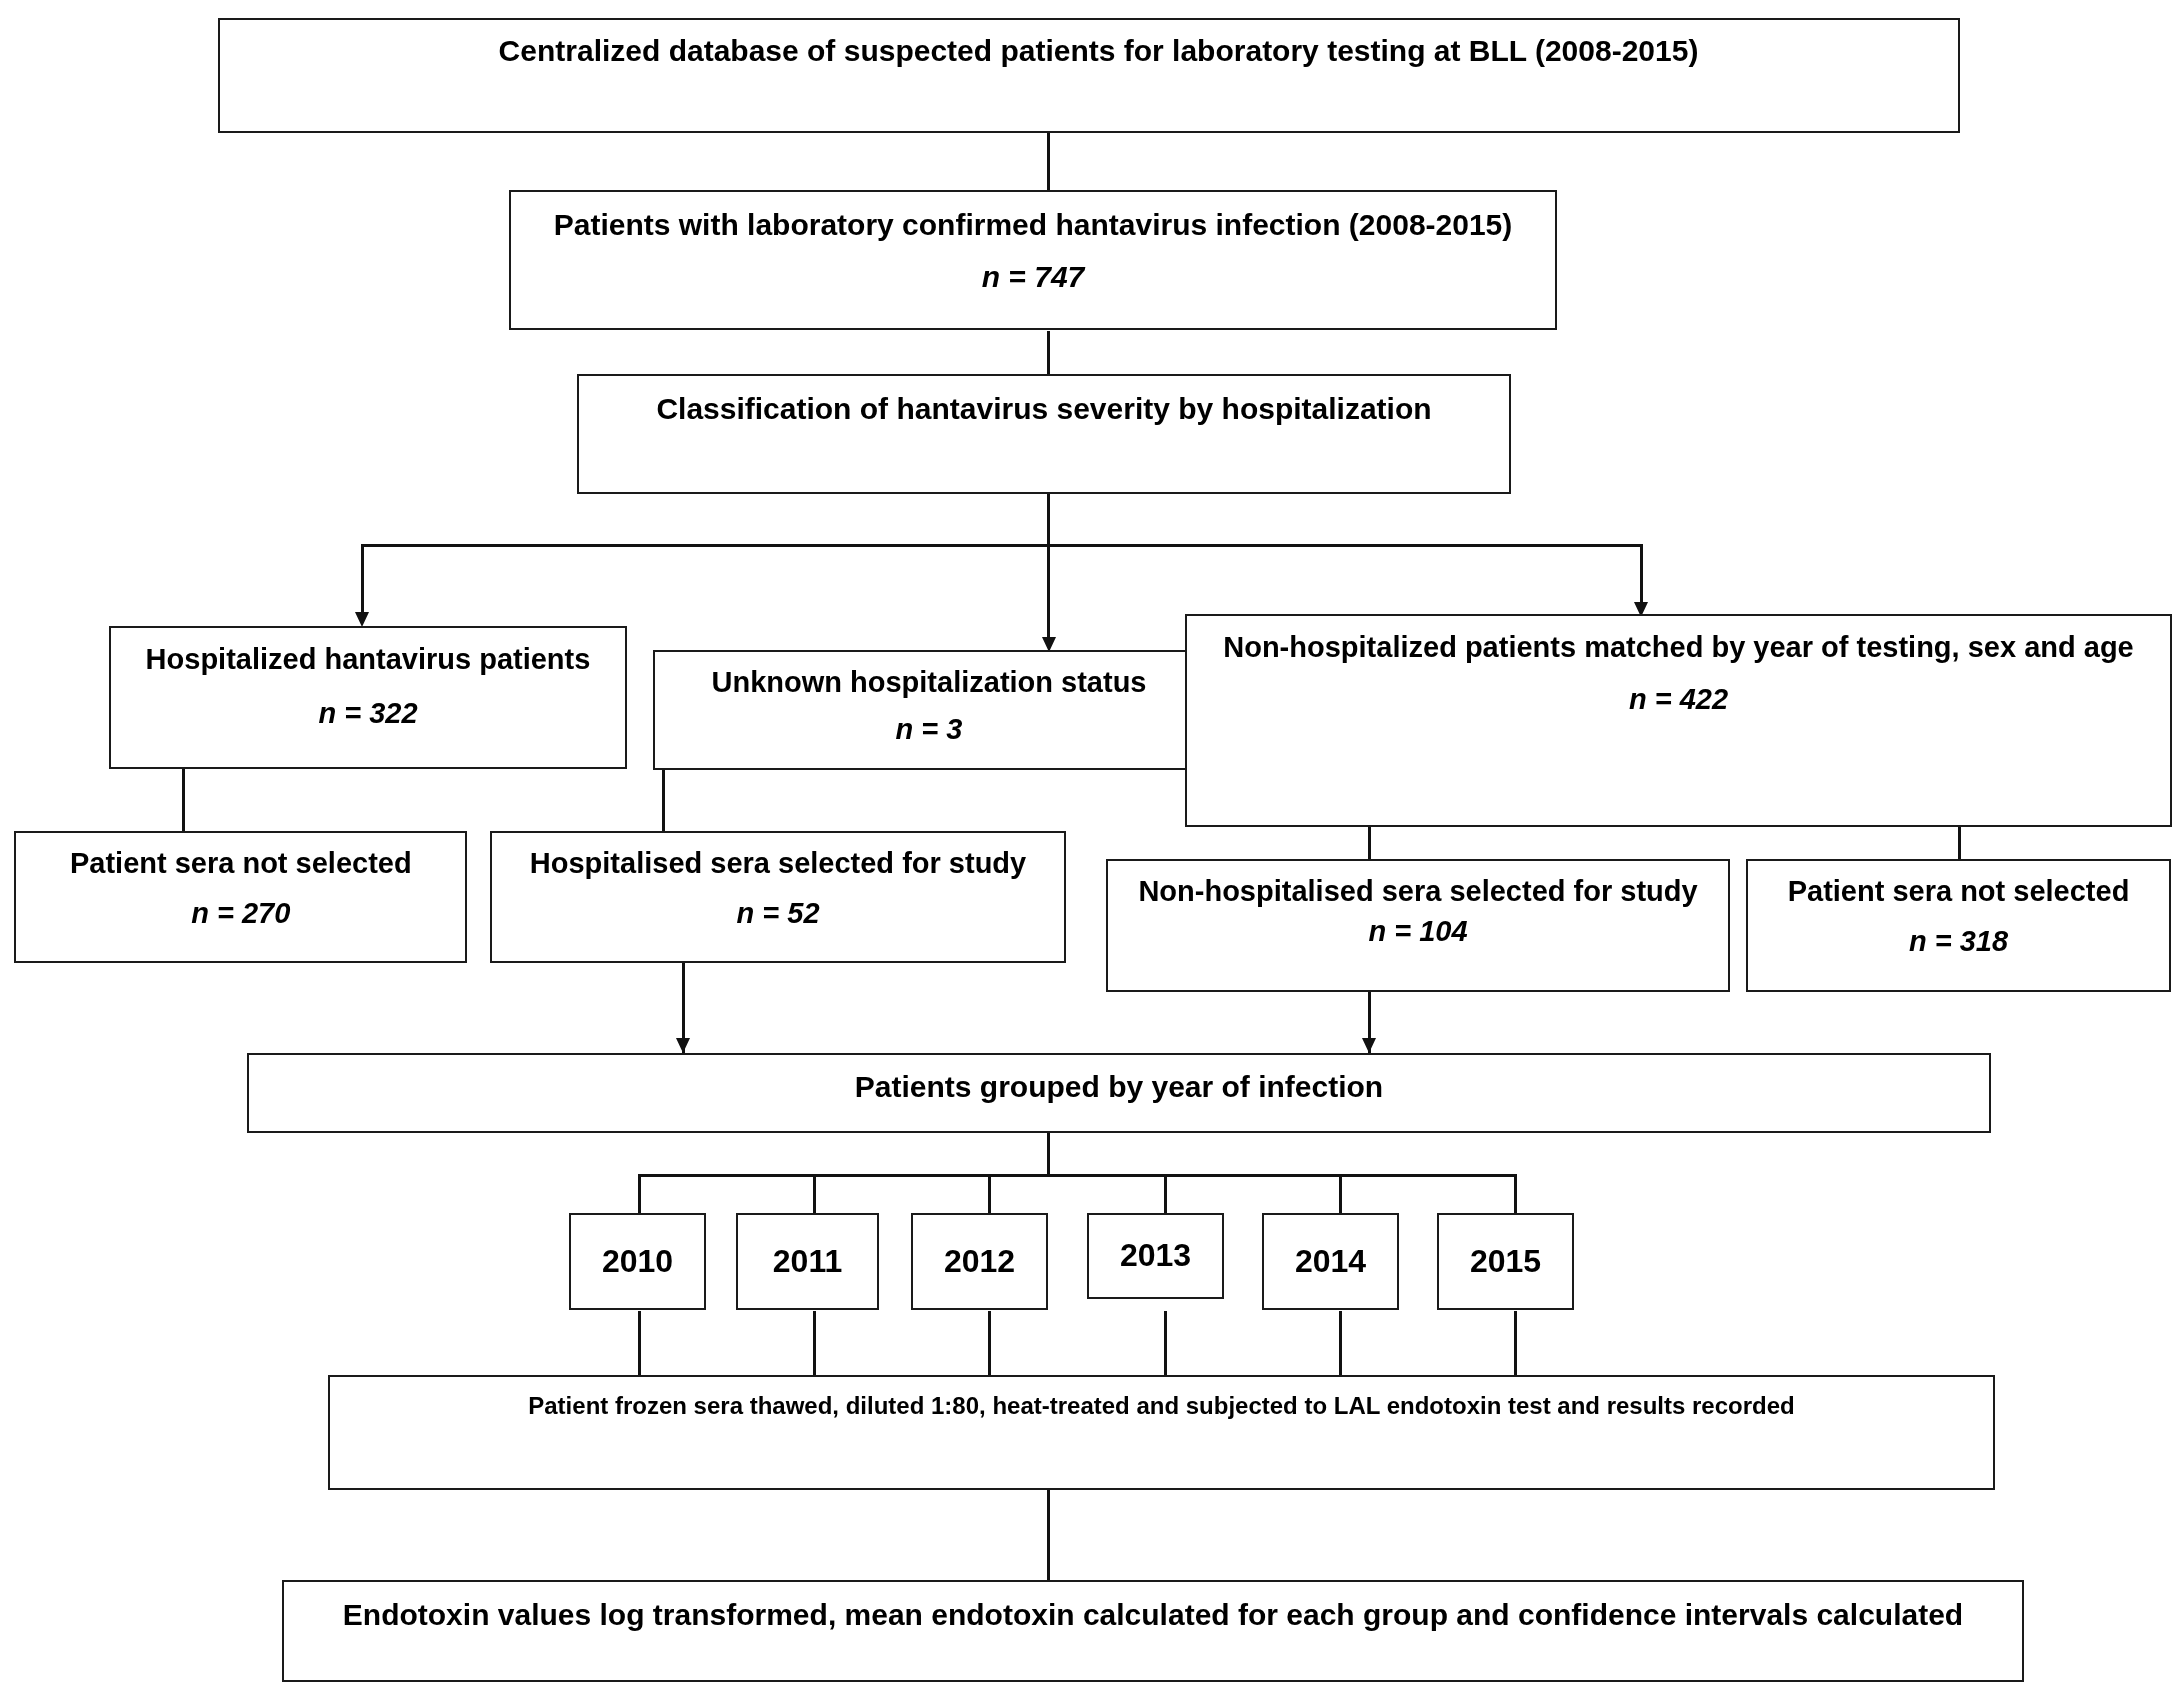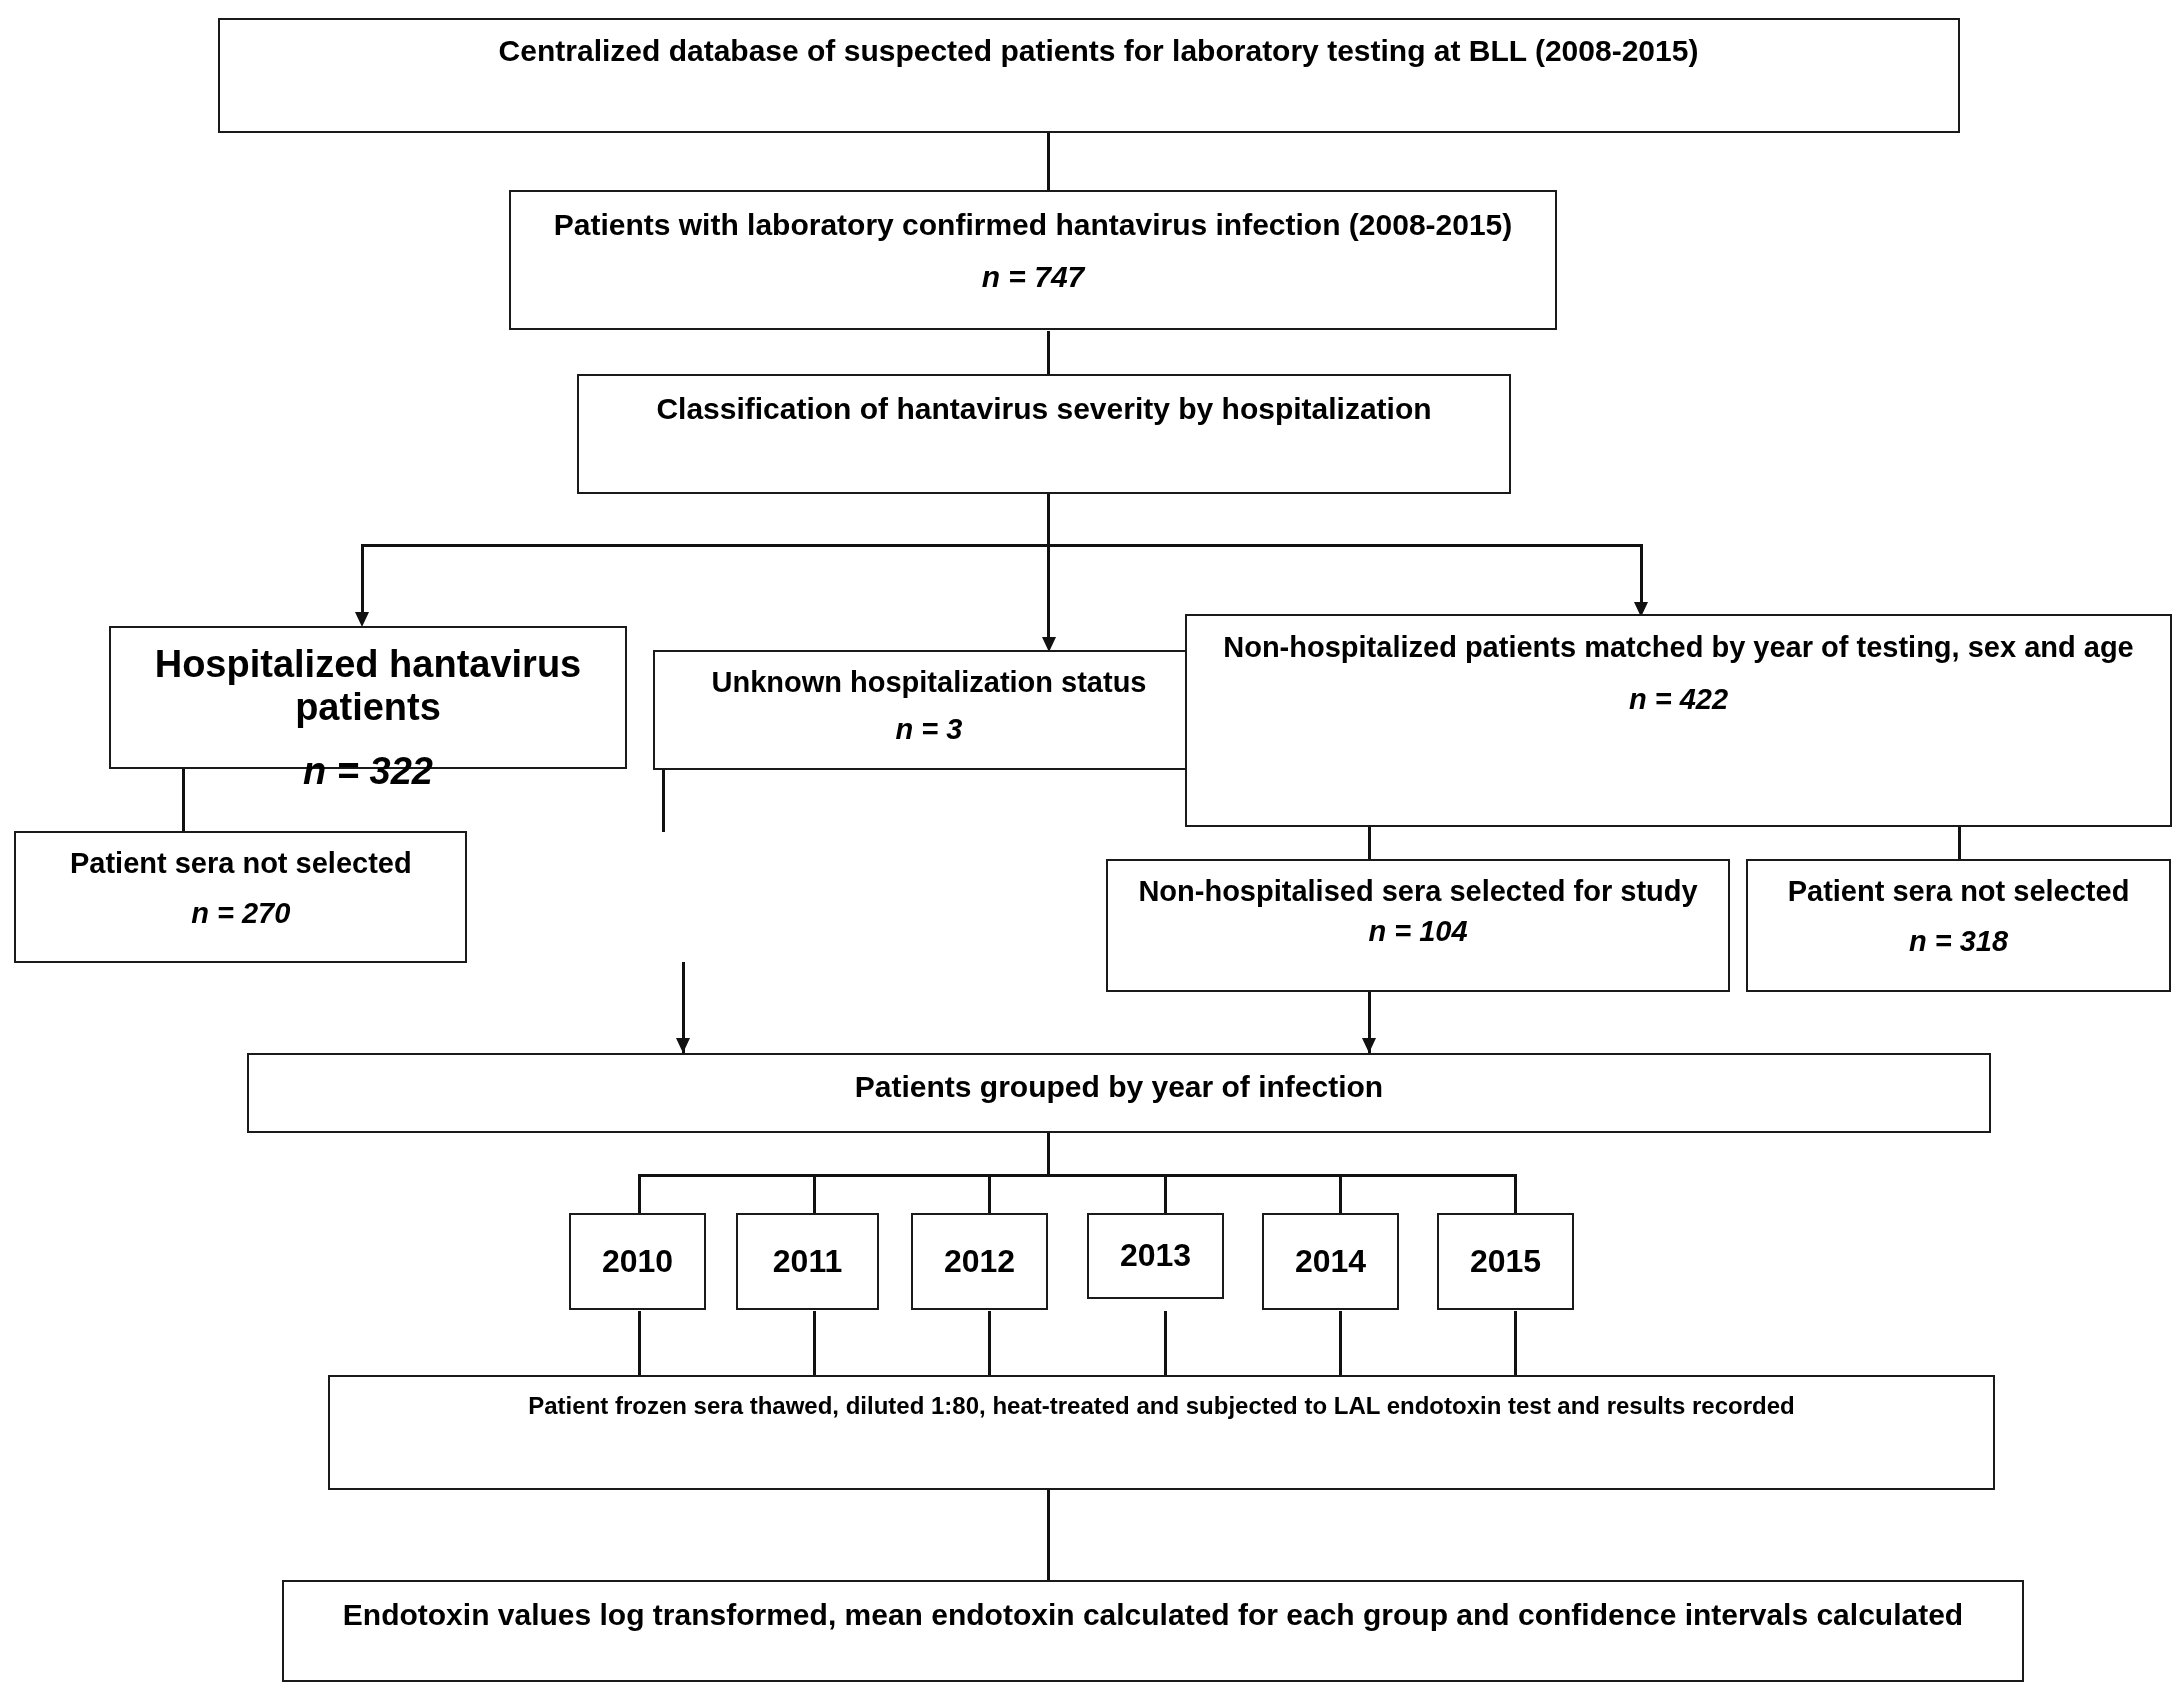--- a/index.html
+++ b/index.html
@@ -95,21 +95,21 @@
 
   <div class="vline" style="left:361px; top:544px; height:74px;"></div>
   <div class="arrowhead" style="left:355px; top:612px;"></div>
 
   <div class="vline" style="left:1047px; top:544px; height:100px;"></div>
   <div class="arrowhead" style="left:1042px; top:637px;"></div>
 
   <div class="vline" style="left:1640px; top:544px; height:68px;"></div>
   <div class="arrowhead" style="left:1634px; top:602px;"></div>
 
-  <div class="box" style="left:109px; top:626px; width:518px; height:143px; font-size:38px; padding-top:15px;">
+  <div class="box" style="left:109px; top:626px; width:518px; height:143px; font-size:29px; padding-top:15px;">
     <span class="title">Hospitalized hantavirus patients</span>
     <span class="nval" style="margin-top:22px;">n  = 322</span>
   </div>
 
   <div class="box" style="left:653px; top:650px; width:552px; height:120px; font-size:29px; padding-top:13.7px;">
     <span class="title">Unknown hospitalization status</span>
     <span class="nval" style="margin-top:15px;">n  = 3</span>
   </div>
 
   <div class="box" style="left:1185px; top:614px; width:987px; height:213px; font-size:29px; padding-top:15px;">
@@ -121,20 +121,24 @@
   <div class="vline" style="left:662px; top:769px; height:63px;"></div>
 
   <div class="vline" style="left:1368px; top:827px; height:34px;"></div>
   <div class="vline" style="left:1958px; top:827px; height:34px;"></div>
 
   <div class="box" style="left:14.3px; top:831px; width:453px; height:132px; font-size:29px; padding-top:13.7px;">
     <span class="title">Patient sera not selected</span>
     <span class="nval" style="margin-top:18.3px;">n  = 270</span>
   </div>
 
+  <div class="box" style="left:490px; top:831px; width:576px; height:132px; font-size:29px; padding-top:13.7px;">
+    <span class="title">Hospitalised sera selected for study</span>
+    <span class="nval" style="margin-top:18.3px;">n  = 52</span>
+  </div>
 
   <div class="box" style="left:1106px; top:859px; width:624px; height:133px; font-size:29px; padding-top:13.7px;">
     <span class="title">Non-hospitalised sera selected for study</span>
     <span class="nval" style="margin-top:8px;">n  = 104</span>
   </div>
 
   <div class="box" style="left:1746px; top:859px; width:425px; height:133px; font-size:29px; padding-top:13.7px;">
     <span class="title">Patient sera not selected</span>
     <span class="nval" style="margin-top:18.3px;">n  = 318</span>
   </div>

